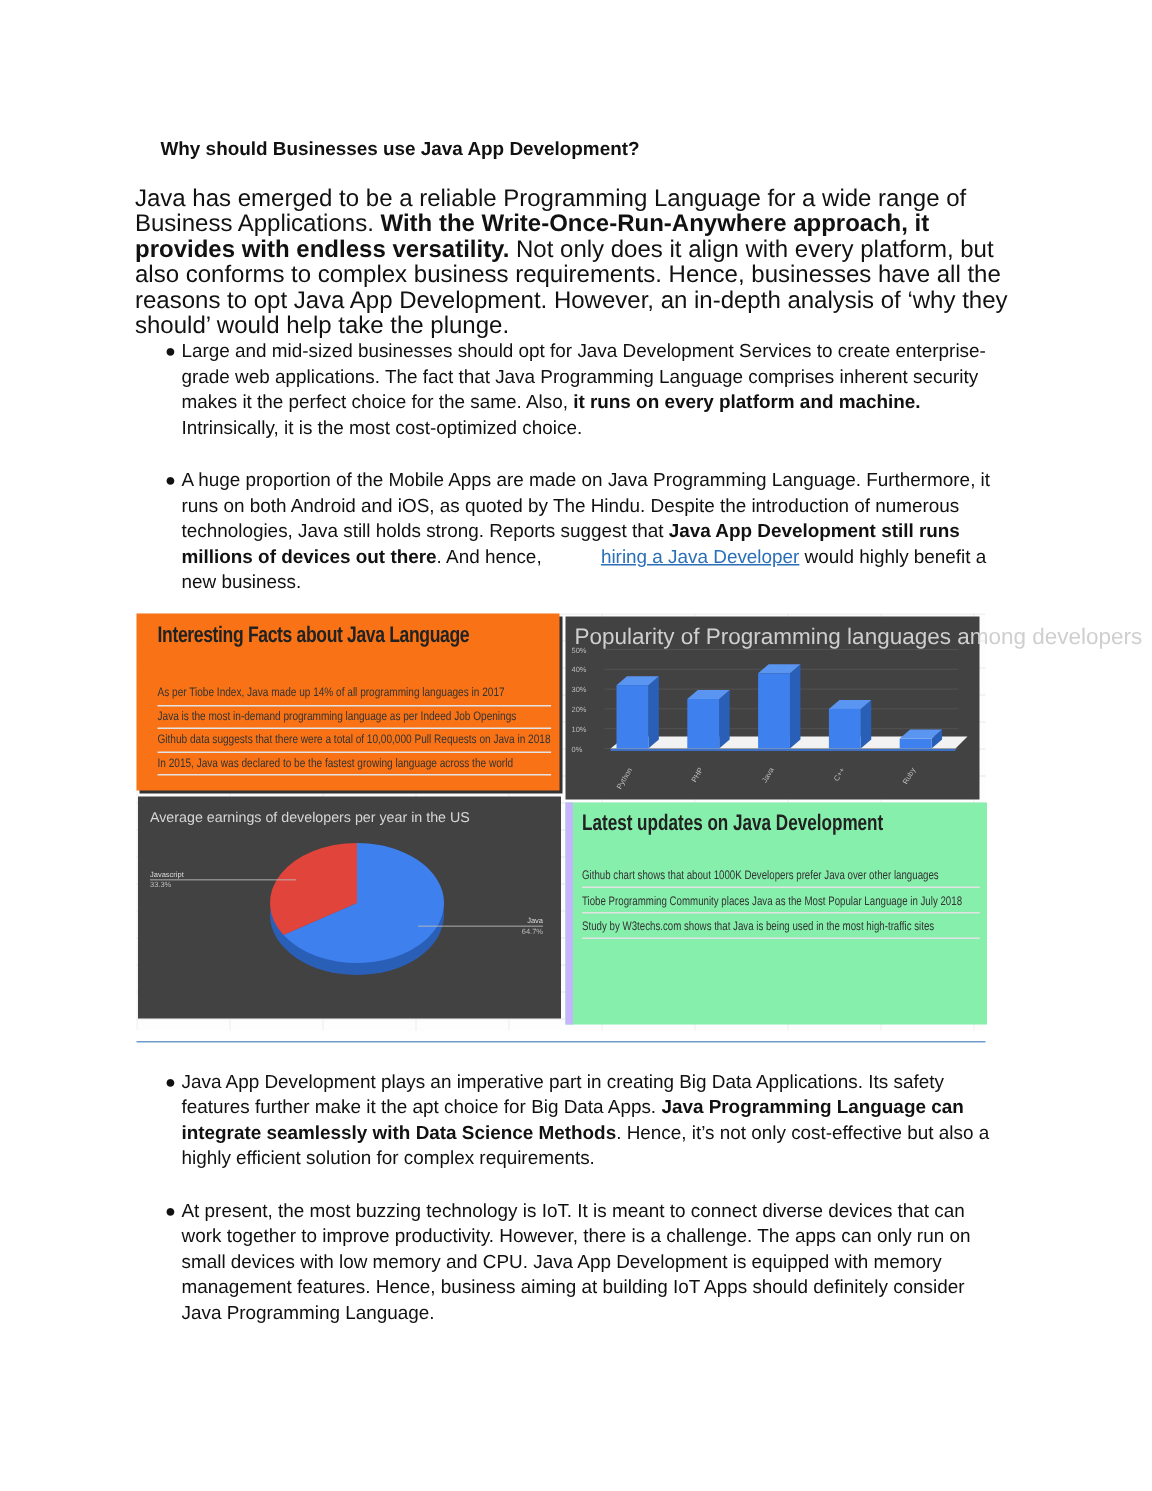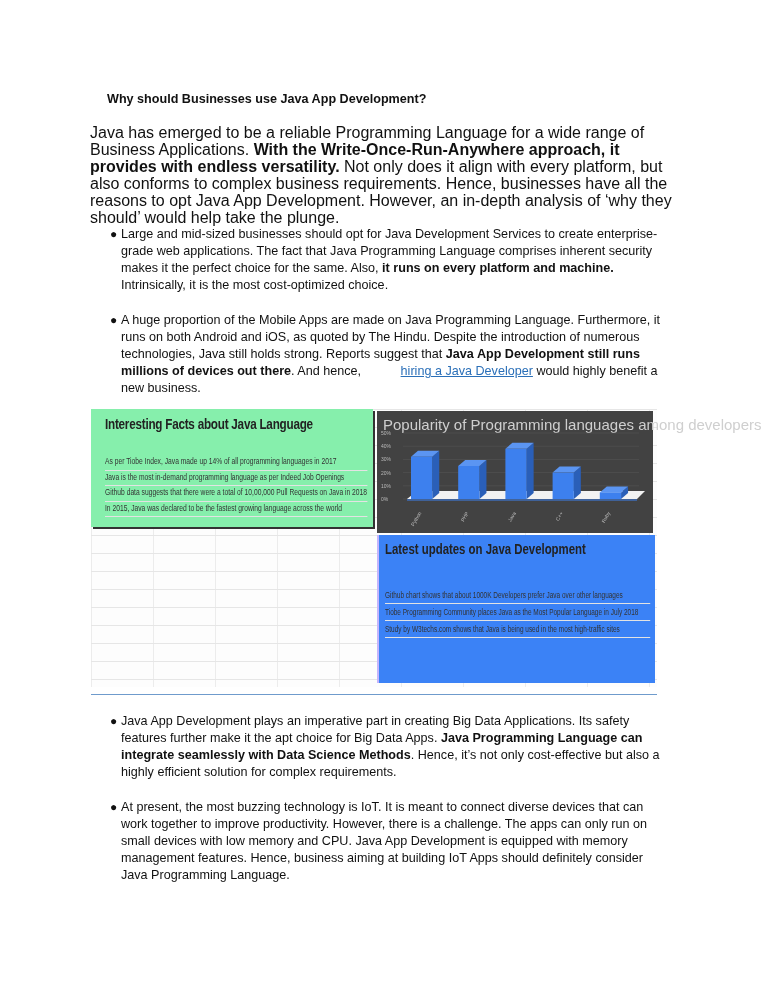--- a/index.html
+++ b/index.html
@@ -11,38 +11,38 @@
   .bullet .dot { position: absolute; left: 0; top: 0; font-size: 12px; }
   .bullet .txt { position: absolute; left: 11px; width: 545px; }
   a.link { color: #2a6fb8; text-decoration: underline; padding-left: 36px; }
   b { font-weight: bold; }
 
   
   .infographic { position: absolute; left: 91px; top: 409px; width: 566px; height: 278px; background: #fdfdfd; }
   .grid-bg { position: absolute; inset: 0;
     background-image: linear-gradient(#e6e6e6 1px, transparent 1px), linear-gradient(90deg, #ececec 1px, transparent 1px);
     background-size: 100% 18px, 62px 100%; }
-  .facts { position: absolute; left: 0; top: 0; width: 282px; height: 118px; background: #86efac;
+  .facts { position: absolute; left: 0; top: 0; width: 282px; height: 118px; background: #f97316;
            box-shadow: 2px 2px 0 #333; }
   .facts .title { position: absolute; left: 14px; top: 6px; font-size: 15px; font-weight: bold; color: #222;
                   transform: scaleX(0.78); transform-origin: left; letter-spacing: -0.3px; white-space: nowrap; }
   .facts .rows { position: absolute; left: 14px; top: 46px; }
   .facts .row { font-size: 8.2px; color: #333; height: 14.5px; line-height: 14.5px; white-space: nowrap;
                 transform: scaleX(0.82); transform-origin: left; border-bottom: 1px solid #e3e3e3; width: 320px; }
 
   .barpanel { position: absolute; left: 286px; top: 2px; width: 276px; height: 122px; background: #424242; }
   .barpanel .title { position: absolute; left: 6px; top: 5px; font-size: 15px; color: #cfcfcf; white-space: nowrap; }
 
   .piepanel { position: absolute; left: 1px; top: 122px; width: 282px; height: 148px; background: #424242; }
   .piepanel .title { position: absolute; left: 8px; top: 9px; font-size: 9.5px; color: #d6d6d6; white-space: nowrap; }
 
-  .updates { position: absolute; left: 286px; top: 126px; width: 276px; height: 148px; background: #3b82f6; border-left: 2px solid #c4b5fd; }
+  .updates { position: absolute; left: 286px; top: 126px; width: 276px; height: 148px; background: #86efac; border-left: 5px solid #c4b5fd; }
   .updates .title { position: absolute; left: 6px; top: 5px; font-size: 15px; font-weight: bold; color: #222;
                     transform: scaleX(0.76); transform-origin: left; white-space: nowrap; }
-  .updates .rows { position: absolute; left: 6px; top: 52px; }
+  .updates .rows { position: absolute; left: 6px; top: 40px; }
   .updates .row { font-size: 8.3px; color: #333; height: 16px; line-height: 16px; white-space: nowrap;
                   transform: scaleX(0.78); transform-origin: left; border-bottom: 1px solid #e3e3e3; width: 340px; }
   .divider { position: absolute; left: 91px; top: 694px; width: 566px; height: 1px; background: #6f9bcc; }
   svg text { font-family: "Liberation Sans", sans-serif; }
 </style>
 </head>
 <body>
 
 <div class="heading">Why should Businesses use Java App Development?</div>
 
@@ -104,20 +104,34 @@
         <polygon points="175.60000000000002,61.599999999999994 182.60000000000002,55.599999999999994 203.84000000000003,55.599999999999994 196.84000000000003,61.599999999999994" fill="#5b95f2"></polygon>
         <rect x="175.60000000000002" y="61.599999999999994" width="21.240000000000002" height="26.400000000000006" fill="#3d80ee"></rect>
         <text x="186.22000000000003" y="102" font-size="5" fill="#bbb" transform="rotate(-60 186.22000000000003 102)" text-anchor="end">C++</text>
         <polygon points="244.04000000000002,81.4 251.04000000000002,75.4 251.04000000000002,82 244.04000000000002,88" fill="#2a5fb8"></polygon>
         <polygon points="222.8,81.4 229.8,75.4 251.04000000000002,75.4 244.04000000000002,81.4" fill="#5b95f2"></polygon>
         <rect x="222.8" y="81.4" width="21.240000000000002" height="6.599999999999994" fill="#3d80ee"></rect>
         <text x="233.42000000000002" y="102" font-size="5" fill="#bbb" transform="rotate(-60 233.42000000000002 102)" text-anchor="end">Ruby</text>
       </svg>
   </div>
 
+  <div class="piepanel">
+    <div class="title">Average earnings of developers per year in the US</div>
+    <svg id="pie-svg" width="282" height="148" style="position:absolute;left:0;top:0">
+        <ellipse cx="146" cy="79" rx="58" ry="40" fill="#2a5fb8"></ellipse>
+        <path d="M146,71 L146,31 A58,40 0 1 1 96.98916986867792,92.38974750616516 Z" fill="#3d80ee"></path>
+        <line x1="186.64628992769104" y1="86.43409316808363" x2="270" y2="86.43409316808363" stroke="#bbb" stroke-width="0.6"></line>
+        <text x="270" y="84.43409316808363" font-size="5" fill="#ddd" text-anchor="end">Java</text>
+        <text x="270" y="91.43409316808363" font-size="5" fill="#bbb" text-anchor="end">64.7%</text>
+        <path d="M146,71 L96.98916986867792,92.38974750616516 A58,40 0 0 1 146,31 Z" fill="#e0443a"></path>
+        <line x1="105.35371007230898" y1="55.56590683191636" x2="8" y2="55.56590683191636" stroke="#bbb" stroke-width="0.6"></line>
+        <text x="8" y="53.56590683191636" font-size="5" fill="#ddd" text-anchor="start">Javascript</text>
+        <text x="8" y="60.56590683191636" font-size="5" fill="#bbb" text-anchor="start">33.3%</text>
+      </svg>
+  </div>
 
   <div class="updates">
     <div class="title">Latest updates on Java Development</div>
     <div class="rows" id="updates-rows">
         <div class="row">Github chart shows that about 1000K Developers prefer Java over other languages</div>
         <div class="row">Tiobe Programming Community places Java as the Most Popular Language in July 2018</div>
         <div class="row">Study by W3techs.com shows that Java is being used in the most high-traffic sites</div>
       </div>
   </div>
 </div>

